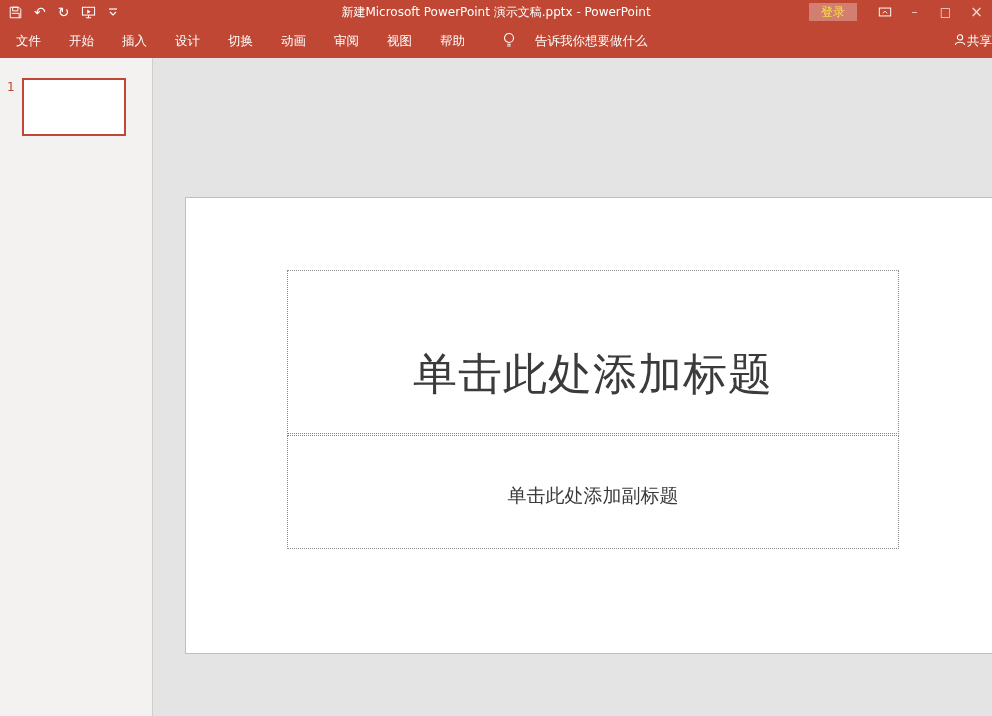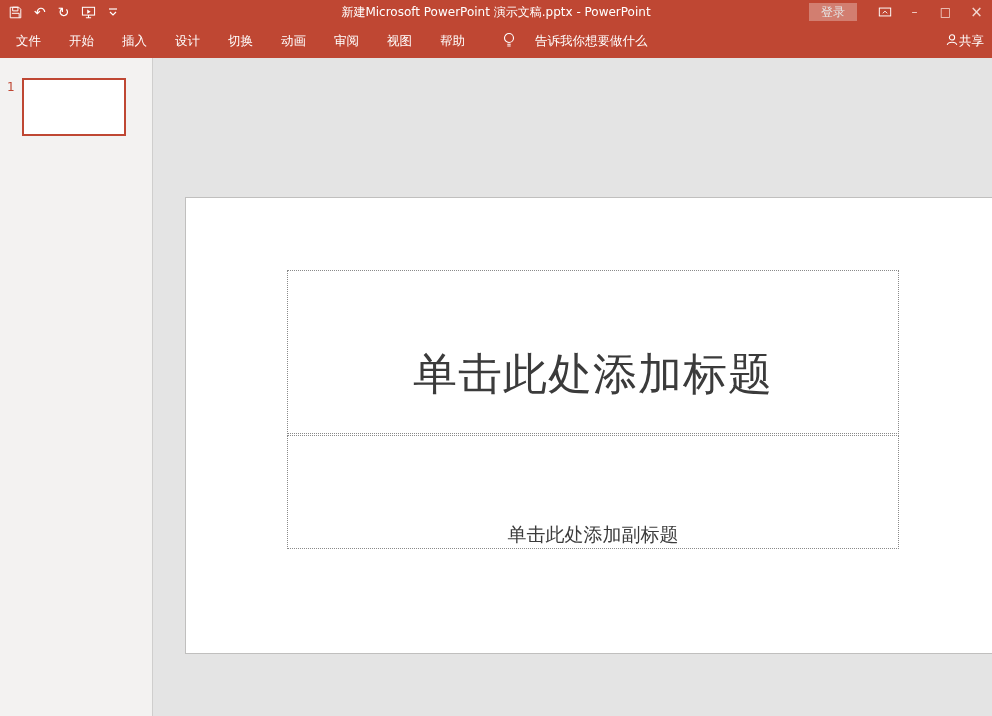--- a/index.html
+++ b/index.html
@@ -23,21 +23,21 @@
   .qat-btn { display: flex; align-items: center; justify-content: center; cursor: default; }
   .qat-btn svg { display: block; }
   .window-title {
     position: absolute; left: 0; right: 0; top: 0; bottom: 0;
     display: flex; align-items: center; justify-content: center;
     font-size: 12px; color: #fff; pointer-events: none;
   }
   .tb-right { margin-left: auto; display: flex; align-items: center; height: 100%; z-index: 2; }
   .signin-btn {
     background: rgba(255,255,255,.30);
-    color: #e5e5e5; font-size: 12px;
+    color: #fde047; font-size: 12px;
     padding: 2px 12px; margin-right: 14px;
     border: none; line-height: 14px;
   }
   .ribbon-opts { width: 28px; height: 100%; display: flex; align-items: center; justify-content: center; }
   .winbtn {
     width: 31px; height: 100%;
     display: flex; align-items: center; justify-content: center;
     font-size: 12px; color: #f4d9d2;
   }
   .winbtn.close { font-size: 15px; }
@@ -46,21 +46,21 @@
   .tabrow {
     height: 34px;
     background: var(--accent);
     display: flex; align-items: center;
     color: #fff; font-size: 12.5px;
     padding-left: 2px;
     text-align: center;
   }
   .tab { padding: 0 14px; height: 100%; display: flex; align-items: center; white-space: nowrap; }
   .tellme { display: flex; align-items: center; gap: 20px; margin-left: 16px; padding: 0 8px; height: 100%; }
-  .share { margin-left: auto; display: flex; align-items: center; padding-right: 8px; height: 100%; white-space: nowrap; }
+  .share { margin-left: auto; display: flex; align-items: center; height: 100%; white-space: nowrap; }
 
   
   .content { display: flex; height: 658px; }
   .thumb-panel {
     width: 153px; flex: 0 0 153px;
     background: #f3f2f1;
     border-right: 1px solid #cfcecd;
     padding-top: 20px;
   }
   .thumb-row { display: flex; align-items: flex-start; }
@@ -85,21 +85,21 @@
   .title-ph {
     left: 101px; top: 72px; width: 612px; height: 164px;
     display: flex; align-items: center; justify-content: center;
   }
   .title-ph span {
     font-size: 44px; font-weight: 300; color: #3b3b3b;
     letter-spacing: 1px; padding-top: 44px; white-space: nowrap;
   }
   .subtitle-ph {
     left: 101px; top: 237px; width: 612px; height: 114px;
-    display: flex; align-items: flex-end; justify-content: center;
+    display: flex; align-items: center; justify-content: center;
   }
   .subtitle-ph span { font-size: 19px; color: #3b3b3b; padding-top: 7px; white-space: nowrap; }
 </style>
 </head>
 <body>
 
 <div class="titlebar">
   <div class="qat">
     <span class="qat-btn">
       <svg width="13" height="13" viewBox="0 0 16 16" stroke="#fff" fill="none" stroke-width="1.2">

